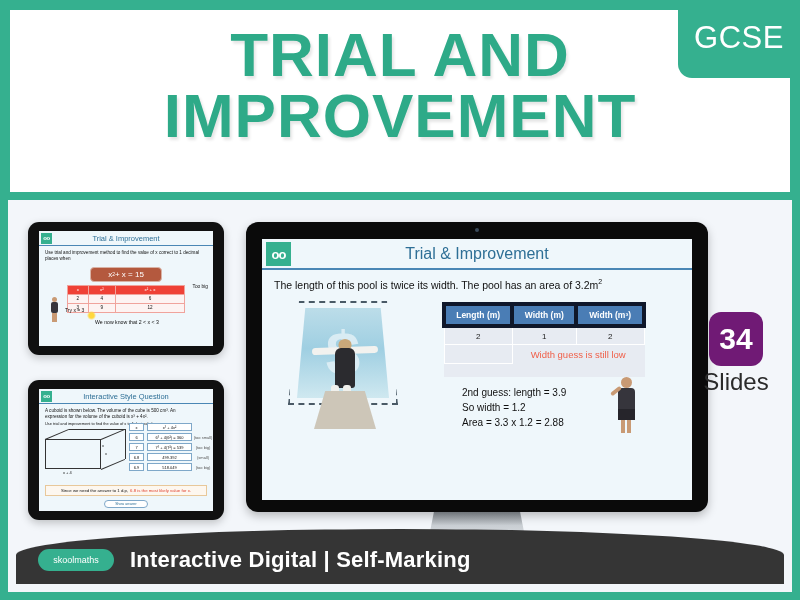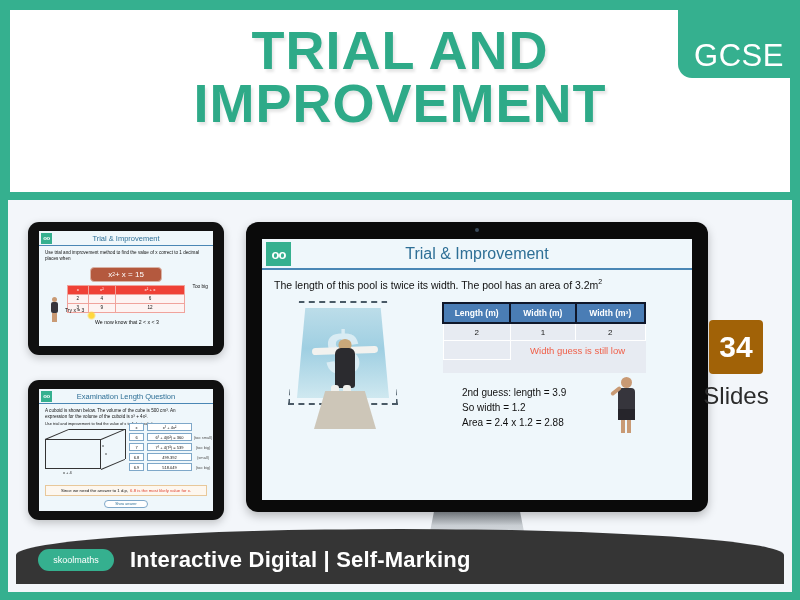--- a/index.html
+++ b/index.html
@@ -23,36 +23,36 @@
     background:#ffffff;
     border:2px solid #35b08f;
     overflow:visible;
   }
   #title-text {
     position:absolute;
     left:0; right:0; top:14px;
     text-align:center;
     color:#2eaa88;
     font-weight:bold;
-    font-size:54px;
+    font-size:62px;
     line-height:0.99;
     letter-spacing:1px;
     text-shadow:2px 3px 3px rgba(0,0,0,0.10);
     padding:0 39px;
   }
   #gcse-badge {
     position:absolute;
     right:-10px; top:-8px;
     width:122px; height:76px;
     background:#35b08f;
     border-bottom-left-radius:14px;
     color:#ffffff;
     font-size:31px;
     font-weight:normal;
-    display:flex; align-items:flex-end; justify-content:center;
+    display:flex; align-items:center; justify-content:center;
     letter-spacing:0.5px;
     padding-bottom:4px;
   }
 
   
   #body-area {
     position:absolute;
     left:8px; top:200px; right:8px; bottom:8px;
     background:#f3f6fa;
     overflow:hidden;
@@ -175,21 +175,21 @@
   
   #pool-table {
     position:absolute; left:180px; top:63px;
     width:204px;
     border-collapse:collapse;
     font-size:8px;
   }
   #pool-table th {
     background:#4a7db5; color:#ffffff;
     font-size:8.5px; padding:4px 2px; text-align:center;
-    border:2px solid #0f172a;
+    border:4px solid #0f172a;
   }
   #pool-table td {
     background:#e7ebf2; color:#1a1a1a;
     padding:3.5px 2px; text-align:center;
     border:1px solid #ffffff;
     height:13px;
   }
   #pool-table td.note {
     color:#f0604a; font-size:9.5px;
     border:1px solid #e7ebf2;
@@ -288,22 +288,22 @@
                 display:flex; align-items:center; justify-content:center;
                 font-size:4.3px; color:#111; }
   #answer-bar .red { color:#e0412e; margin-left:2px; }
   #show-btn { position:absolute; left:50%; transform:translateX(-50%); top:111px;
               width:44px; height:8px; border:1px solid #7fa8c9; border-radius:4px;
               background:#ffffff; font-size:3.6px; color:#2e6f96;
               display:flex; align-items:center; justify-content:center; }
 
   
   #slides-badge { position:absolute; right:22px; top:112px; width:68px; text-align:center; }
-  #slides-square { width:54px; height:54px; margin:8px auto; background:#a16207;
-                   border-radius:4px; color:#fff; font-size:30px; font-weight:bold;
+  #slides-square { width:54px; height:54px; margin:0 auto; background:#701a75;
+                   border-radius:12px; color:#fff; font-size:30px; font-weight:bold;
                    display:flex; align-items:center; justify-content:center; }
   #slides-label { margin-top:2px; color:#2b2b2b; font-size:24px; font-weight:normal; }
 
   
   #banner { position:absolute; left:8px; right:8px; bottom:8px; height:55px;
             background:#353535; overflow:hidden;
             border-radius:50% 50% 0 0 / 26px 26px 0 0; }
   #banner-inner { position:absolute; inset:0; display:flex; align-items:center;
                   padding-left:22px; padding-top:6px; }
   #sk-logo { width:76px; height:22px; background:#35b08f; border-radius:11px;
@@ -379,21 +379,21 @@
         <div class="know-that">We now know that  2 &lt; x &lt; 3</div>
       </div>
     </div>
 
     <div class="tablet" id="tablet-bottom">
       <div class="tablet-screen">
         <div class="t-header">
           <div class="t-logo">
             <span>oo</span>
           </div>
-          <div class="t-title">Examination Length Question</div>
+          <div class="t-title">Interactive Style Question</div>
         </div>
         <div class="t-body">
           <div>A cuboid is shown below. The volume of the cube is 500 cm³. An</div>
           <div>expression for the volume of the cuboid is x³ + 4x².</div>
           <div style="font-size:3.9px;">Use trial and improvement to find the value of x to 1 decimal places.</div>
         </div>
 
         <div class="cuboid-wrap">
           <div class="cub-back-top"></div>
             <div class="cub-back-r"></div>
@@ -497,21 +497,21 @@
               <td></td>
               <td></td>
               <td></td>
             </tr>
           </tbody>
         </table>
 
         <div id="guess-text">
           <div>2nd guess: length = 3.9</div>
           <div>So width = 1.2</div>
-          <div>Area = 2.4 x 1.2 = 2.88</div>
+          <div>Area = 3.3 x 1.2 = 2.88</div>
         </div>
 
         <div id="teacher-figure">
           <div class="t-hair"></div>
             <div class="t-head"></div>
           <div class="t-torso"></div>
             <div class="t-arm"></div>
           <div class="t-skirt"></div>
           <div class="t-leg l"></div>
             <div class="t-leg r"></div>

